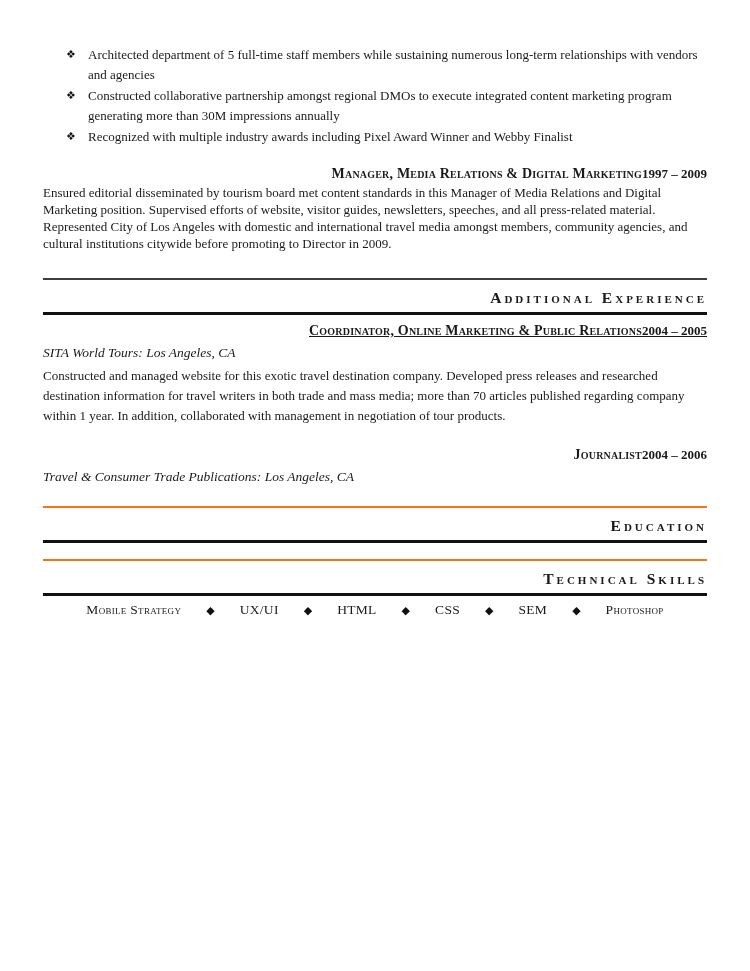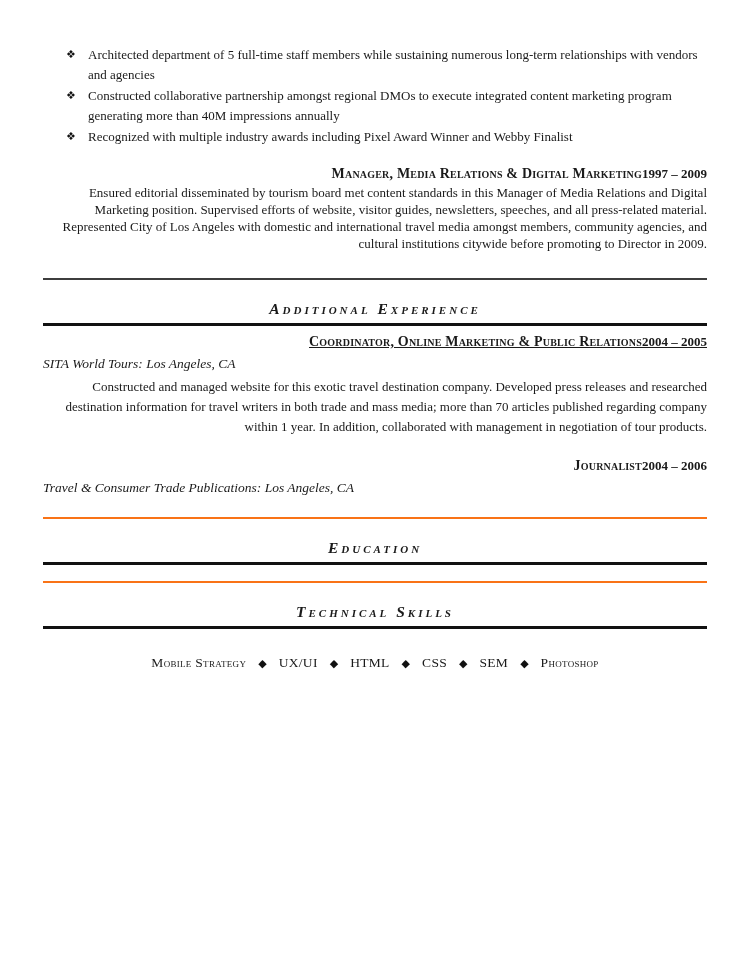--- a/index.html
+++ b/index.html
@@ -49,36 +49,34 @@
     white-space: nowrap;
   }
   .company-line {
     font-style: italic;
     font-size: 13.5px;
     margin-top: 6px;
   }
   .job-desc {
     font-size: 13px;
     margin-top: 2px;
-    text-align: right;
   }
   .desc-tight { line-height: 17.3px; }
   .desc-loose { line-height: 19.9px; margin-top: 5px; }
 
   .mt-manager { margin-top: 19px; }
   .mt-coordinator { margin-top: 8px; text-decoration: underline; }
   .mt-journalist { margin-top: 22px; }
 
   
   .section-band {
     margin-top: 25px;
-    text-align: center;
+    text-align: right;
     border-bottom: 3px solid #111111;
-    padding: 20px 0 5px 0;
-    font-style: italic;
+    padding: 9px 0 5px 0;
   }
   .band-top-dark { border-top: 2px solid #3d3d3d; }
   .band-top-gray { border-top: 2px solid #f97316; }
   .section-title {
     font-weight: bold;
     font-variant: small-caps;
     font-size: 15.5px;
     letter-spacing: 3px;
   }
   .mt-education { margin-top: 21px; }
@@ -86,25 +84,25 @@
 
   
   .edu-block { text-align: center; margin-top: 12px; }
   .edu-degree-line { font-size: 13.5px; line-height: 20.5px; }
   .edu-degree-bold { font-weight: bold; font-variant: small-caps; }
   .edu-degree-italic { font-style: italic; }
   .edu-school { font-style: italic; font-size: 13.5px; line-height: 20.5px; }
 
   
   .skills-row {
-    margin-top: 26px;
+    margin-top: 6px;
     display: flex;
     justify-content: center;
     align-items: center;
-    column-gap: 12px;
+    column-gap: 25px;
   }
   .skill-item {
     font-variant: small-caps;
     font-size: 13.5px;
     letter-spacing: 0.3px;
   }
   .skill-sep {
     font-size: 11px;
     line-height: 13px;
     color: #111;
@@ -115,21 +113,21 @@
 
 <div class="page">
 
   <ul class="bullet-list">
     <li class="bullet-item">
       <span class="bullet-marker">❖</span>
       <span class="bullet-text">Architected department of 5 full-time staff members while sustaining numerous long-term relationships with vendors and agencies</span>
     </li>
     <li class="bullet-item">
       <span class="bullet-marker">❖</span>
-      <span class="bullet-text">Constructed collaborative partnership amongst regional DMOs to execute integrated content marketing program generating more than 40M impressions annually</span>
+      <span class="bullet-text">Constructed collaborative partnership amongst regional DMOs to execute integrated content marketing program generating more than 30M impressions annually</span>
     </li>
     <li class="bullet-item">
       <span class="bullet-marker">❖</span>
       <span class="bullet-text">Recognized with multiple industry awards including Pixel Award Winner and Webby Finalist</span>
     </li>
   </ul>
 
   <div class="job-header mt-manager">
     <span class="job-title">Manager, Media Relations &amp; Digital Marketing</span>
     <span class="job-dates">1997 – 2009</span>

